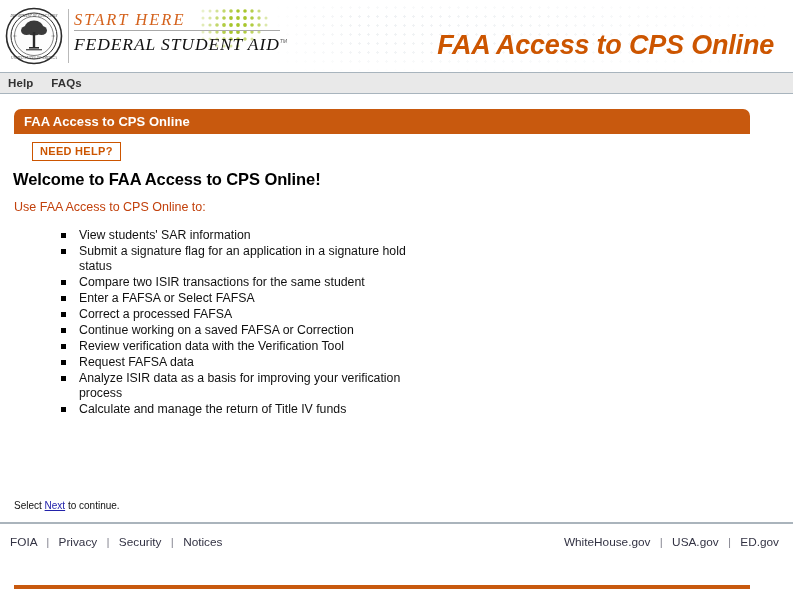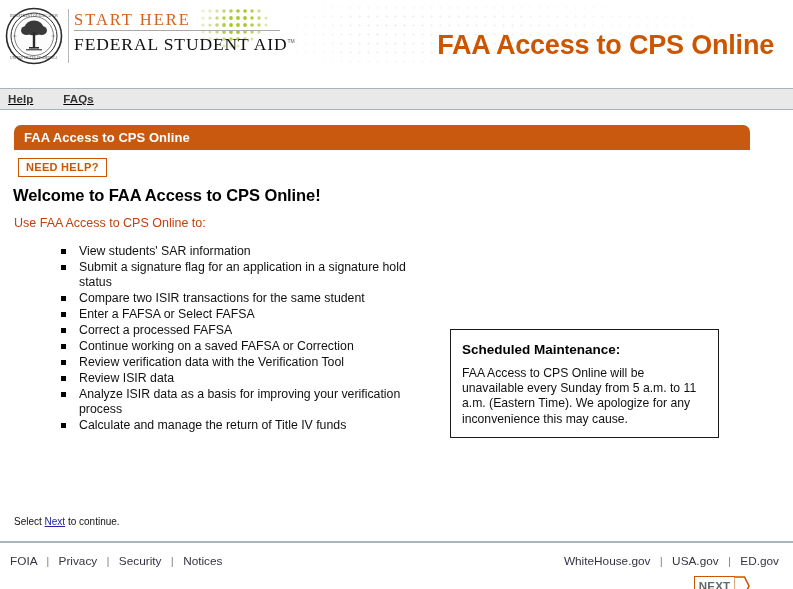--- a/index.html
+++ b/index.html
@@ -9,23 +9,24 @@
     height: 589px;
     background: #ffffff;
     font-family: "Liberation Sans", sans-serif;
     overflow: hidden;
     position: relative;
   }
 
   
   .brand-banner {
     position: relative;
-    height: 88px;
+    height: 72px;
     background: #ffffff;
     overflow: hidden;
+    font-style: italic;
   }
   .dot-field {
     position: absolute;
     left: 272px;
     top: 0;
     width: 521px;
     height: 72px;
     background-image: radial-gradient(#dfe4e8 1.05px, transparent 1.15px);
     background-size: 9px 9px;
     background-position: 2px 3px;
@@ -112,22 +113,21 @@
 
   
   .navbar {
     height: 22px;
     background: #e9e9e9;
     border-top: 1px solid #a8b4bd;
     border-bottom: 1px solid #a8b4bd;
     display: flex;
     align-items: center;
     padding-left: 8px;
-    gap: 30px;
-    text-decoration: underline;
+    gap: 18px;
   }
   .navbar a {
     font-size: 11.5px;
     font-weight: bold;
     color: #333333;
     text-decoration: none;
     letter-spacing: 0.1px;
   }
 
   
@@ -151,21 +151,21 @@
   }
   .section-bar-title {
     font-size: 13px;
     font-weight: bold;
     color: #ffffff;
     letter-spacing: 0.05px;
   }
 
   .need-help-top {
     position: absolute;
-    left: 18px;
+    left: 32px;
     top: 48px;
     border: 1.5px solid #cc5500;
     background: #ffffff;
     padding: 2px 7px 3px 7px;
     font-size: 11px;
     font-weight: bold;
     color: #cc5500;
     letter-spacing: 0.3px;
     text-decoration: none;
     display: inline-block;
@@ -293,23 +293,23 @@
     width: 736px;
     height: 26px;
     background: #c8590e;
     border-radius: 0 0 7px 7px;
   }
 
   
   .footer {
     position: absolute;
     left: 0;
-    bottom: 16px;
+    bottom: 4px;
     width: 793px;
-    height: 32px;
+    height: 63px;
     border-top: 2px solid #aab4bc;
     background: #ffffff;
   }
   .footer-left, .footer-right {
     position: absolute;
     top: 11px;
     font-size: 11.8px;
     color: #333344;
     white-space: nowrap;
   }
@@ -445,31 +445,27 @@
   <div class="intro-line">Use FAA Access to CPS Online to:</div>
 
   <ul class="bullet-list">
     <li>View students' SAR information</li>
     <li>Submit a signature flag for an application in a signature hold status</li>
     <li>Compare two ISIR transactions for the same student</li>
     <li>Enter a FAFSA or Select FAFSA</li>
     <li>Correct a processed FAFSA</li>
     <li>Continue working on a saved FAFSA or Correction</li>
     <li>Review verification data with the Verification Tool</li>
-    <li>Review ISIR data</li>
+    <li>Request FAFSA data</li>
     <li>Analyze ISIR data as a basis for improving your verification process</li>
     <li>Calculate and manage the return of Title IV funds</li>
   </ul>
 
   <div class="select-next"><span>Select </span><a href="#" class="lnk">Next</a><span> to continue.</span></div>
 
-  <div class="maint-box">
-    <div class="maint-title">Scheduled Maintenance:</div>
-    <div class="maint-body">FAA Access to CPS Online will be unavailable every Sunday from 5 a.m. to 11 a.m. (Eastern Time). We apologize for any inconvenience this may cause.</div>
-  </div>
 
   <a href="#" class="next-btn">
     <span class="next-box">
       <span class="next-label">NEXT</span>
     </span>
     <svg class="next-arrow" viewBox="0 0 16 20">
       <path d="M0.5 1 L10.5 1 L15 10 L10.5 19 L0.5 19" fill="#ffffff" stroke="#cc5500" stroke-width="1.6" stroke-linejoin="miter"></path>
     </svg>
   </a>
 

